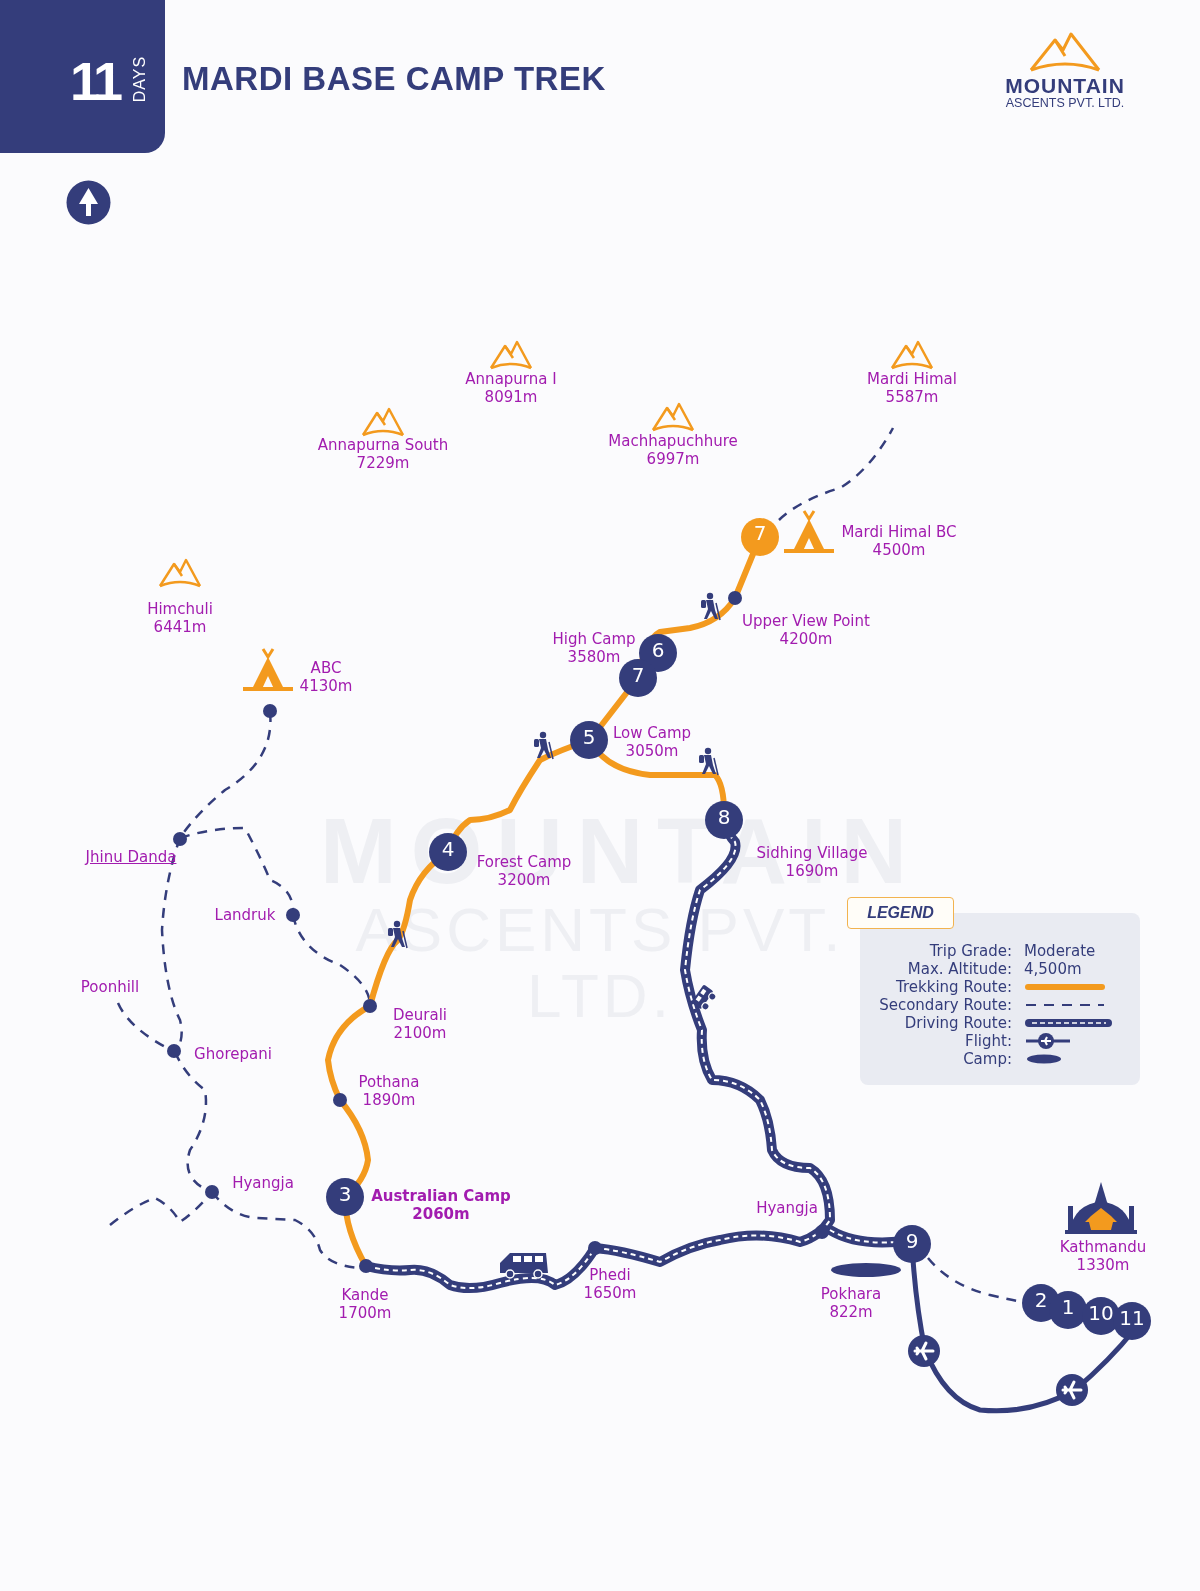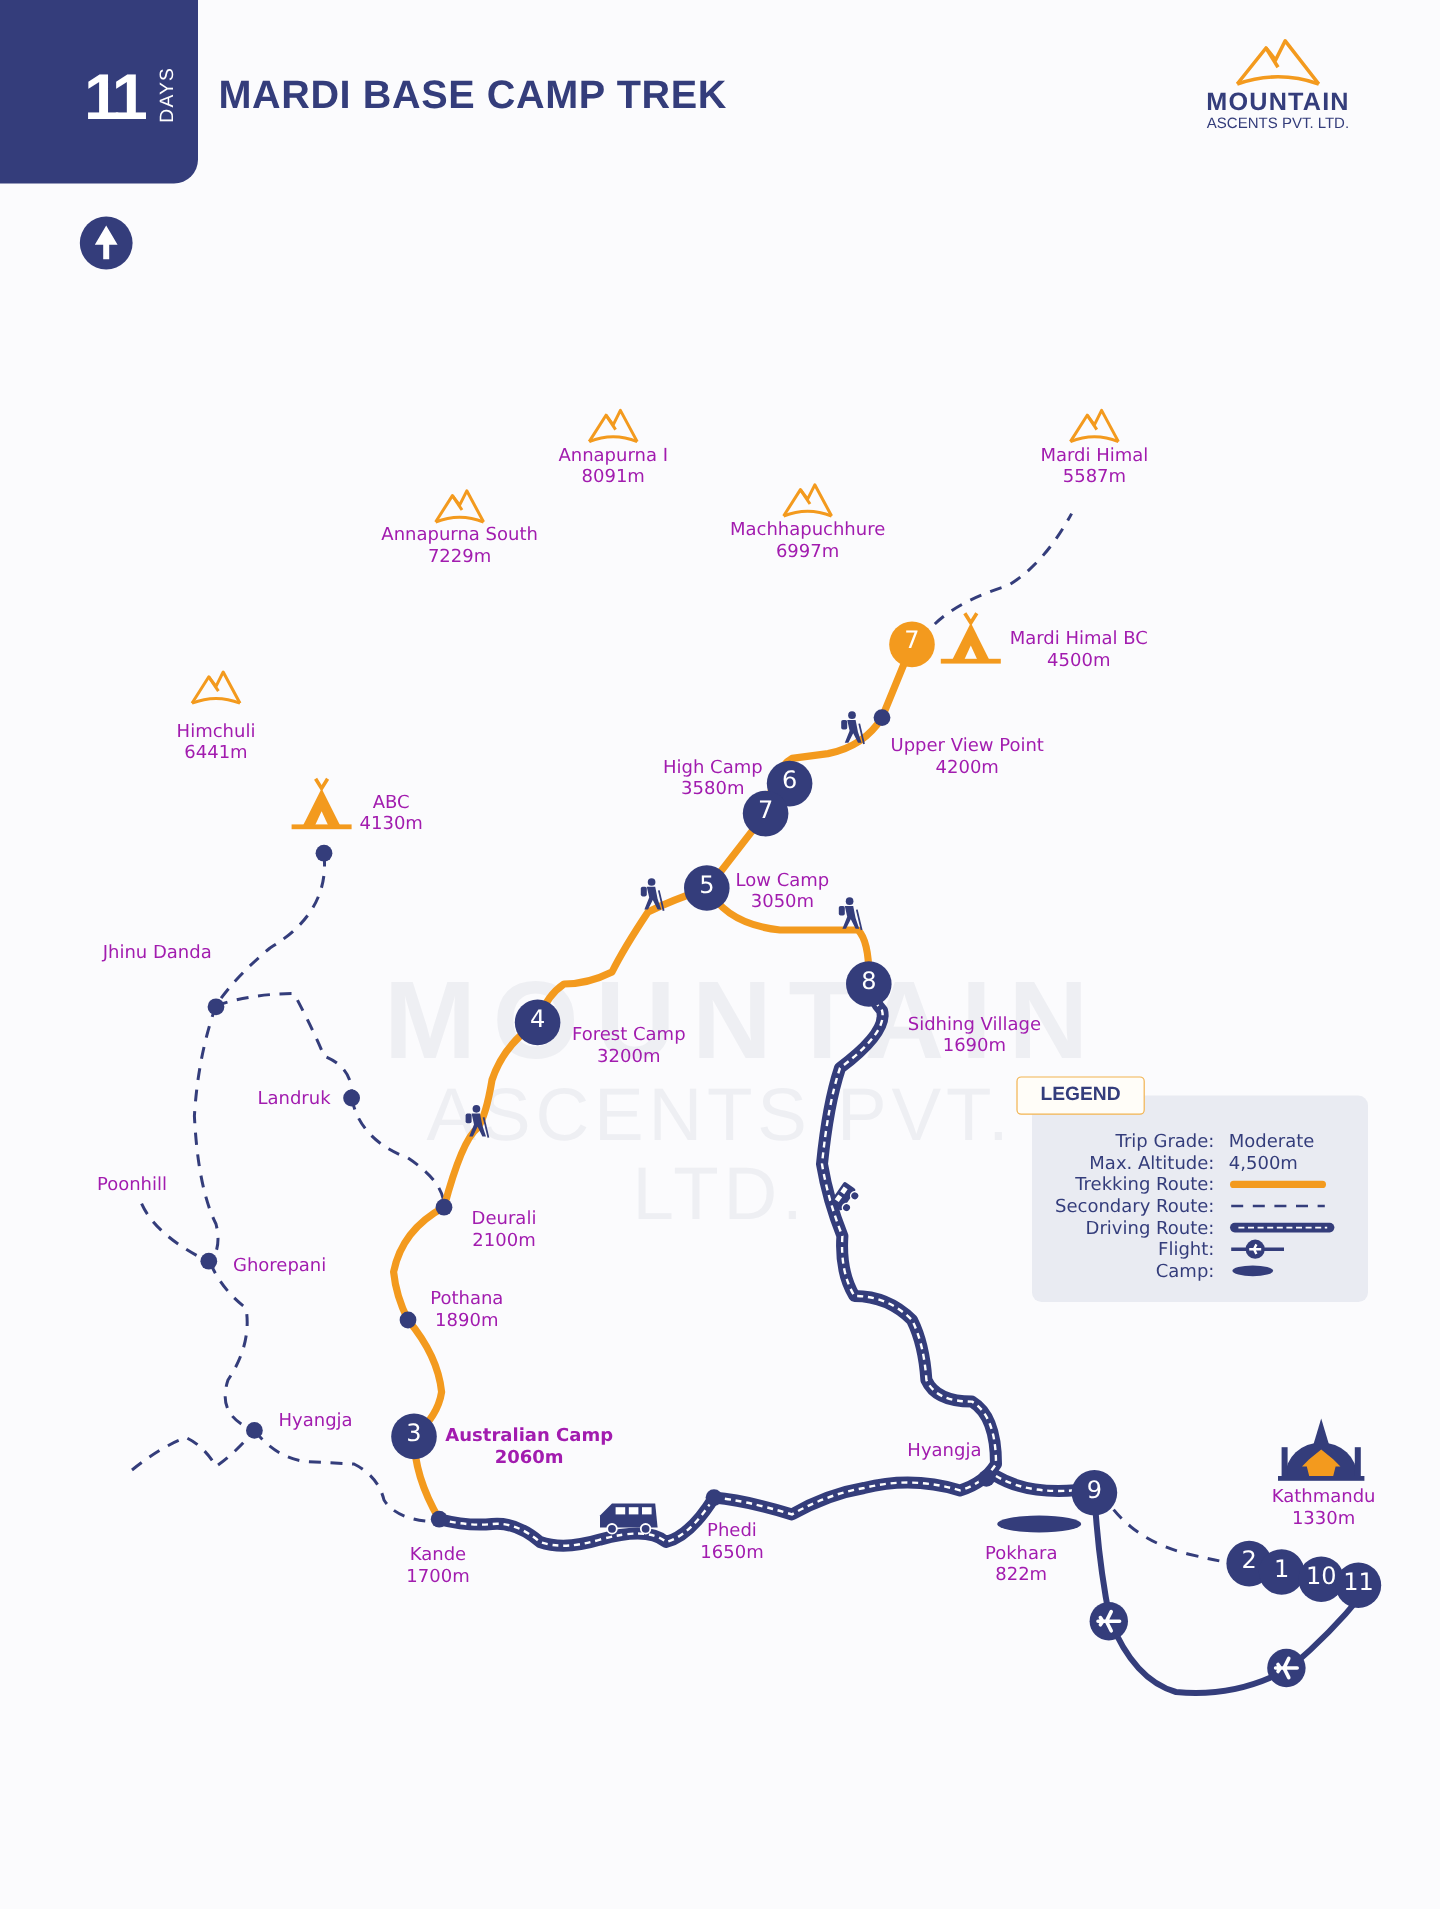--- a/index.html
+++ b/index.html
@@ -12,21 +12,21 @@
   .logo { position: absolute; left: 995px; top: 30px; width: 140px; text-align: center; }
   .logo-main { display:block; font-family: "Liberation Sans", sans-serif; font-weight: bold; font-size: 21px; color: #343d7b; letter-spacing: 1px; margin-top: 0px; }
   .logo-sub { display:block; font-family: "Liberation Sans", sans-serif; font-size: 12.5px; color: #343d7b; margin-top: -2px; }
   .north { position: absolute; left: 66px; top: 180px; width: 45px; height: 45px; }
   svg.map { position: absolute; left: 0; top: 0; }
   .lbl { position: absolute; text-align: center; font-size: 15px; line-height: 18px; color: #a21caf; font-family: "DejaVu Sans", sans-serif; white-space: nowrap; transform: translateX(-50%); }
   .watermark { position: absolute; left: 320px; top: 805px; width: 560px; text-align: center; color: #eeeff3; pointer-events: none; font-family: "Liberation Sans", sans-serif; }
   .wm1 { font-size: 92px; font-weight: bold; letter-spacing: 14px; line-height: 92px; display:block; }
   .wm2 { font-size: 62px; letter-spacing: 4px; line-height: 66px; display:block; }
   .legend-panel { position: absolute; left: 860px; top: 913px; width: 280px; height: 172px; background: #e9ebf2; border-radius: 8px; }
-  .legend-tag { position: absolute; left: 847px; top: 897px; width: 107px; height: 32px; background: #fffdf8; border: 1.5px solid #f2b350; border-radius: 4px; font-size: 16px; font-weight: bold; color: #343d7b; text-align: center; line-height: 29px; font-family: "Liberation Sans", sans-serif; }
+  .legend-tag { position: absolute; left: 847px; top: 897px; width: 107px; height: 32px; background: #fffdf8; border: 1.5px solid #f2b350; border-radius: 4px; font-size: 16px; font-weight: bold; color: #343d7b; text-align: center; line-height: 29px; font-family: "Liberation Sans", sans-serif; font-style: italic; }
   .legend-rows { position: absolute; left: 860px; top: 942px; width: 312px; }
   .lrow { display: flex; height: 18px; align-items: center; }
   .lkey { width: 164px; text-align: right; font-size: 15px; color: #343d7b; padding-right: 12px; white-space: nowrap; }
   .lval { font-size: 15px; color: #343d7b; white-space: nowrap; }
   .lsym { display: block; }
 </style>
 </head>
 <body>
 
 <div class="days-box">
@@ -267,21 +267,21 @@
     <div>Hyangja</div>
   </div>
 <div class="lbl" style="left:851px;top:1285px;">
     <div>Pokhara</div>
     <div>822m</div>
   </div>
 <div class="lbl" style="left:1103px;top:1238px;">
     <div>Kathmandu</div>
     <div>1330m</div>
   </div>
-<div class="lbl" style="left:131px;top:784px;">
+<div class="lbl" style="left:131px;top:848px;text-decoration:underline;">
     <div>Jhinu Danda</div>
   </div>
 <div class="lbl" style="left:245px;top:906px;">
     <div>Landruk</div>
   </div>
 <div class="lbl" style="left:110px;top:978px;">
     <div>Poonhill</div>
   </div>
 <div class="lbl" style="left:233px;top:1045px;">
     <div>Ghorepani</div>

